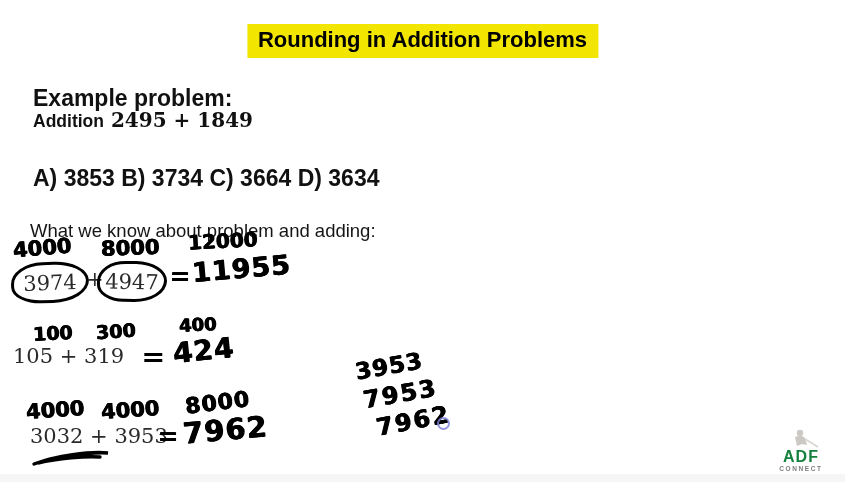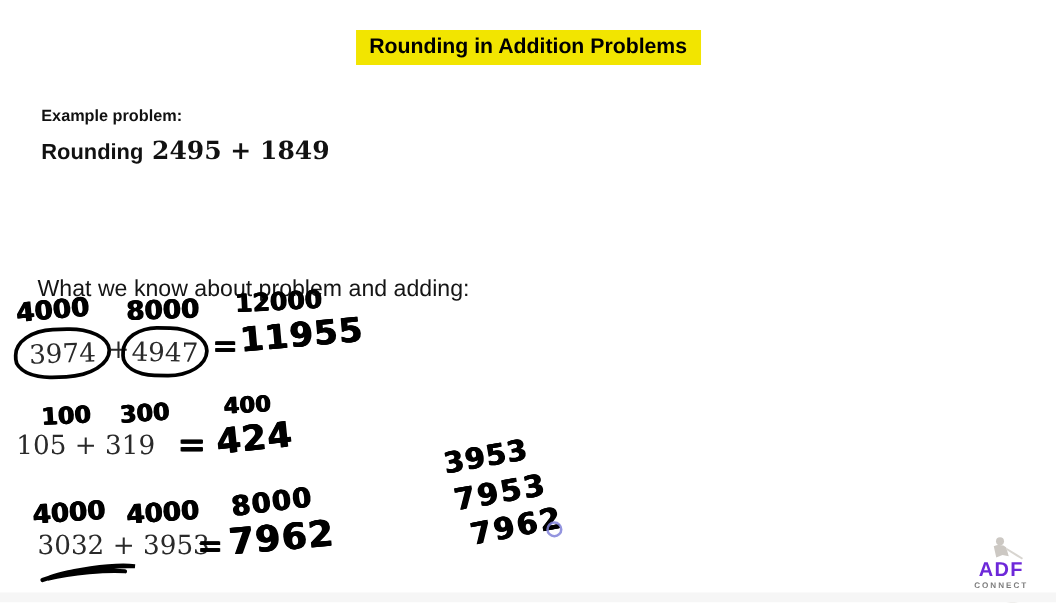--- a/index.html
+++ b/index.html
@@ -4,62 +4,63 @@
 <style>
   * { margin:0; padding:0; box-sizing:border-box; }
   html,body { width:845px; height:482px; }
   body { font-family:"Liberation Sans", sans-serif; background:#fff; }
   .slide { position:relative; width:845px; height:482px; background:#ffffff; overflow:hidden; }
 
   .abs { position:absolute; }
 
   
   .title { top:24px; left:50%; transform:translateX(-50%); background:#F2E500;
-           padding:3px 11px 5px 11px; font-weight:bold; font-size:17px; color:#000;
+           padding:3px 11px 5px 11px; font-weight:bold; font-size:22px; color:#000;
            white-space:nowrap; }
 
   
-  .bold17 { font-weight:bold; font-size:13px; color:#111; white-space:nowrap; }
+  .bold17 { font-weight:bold; font-size:23px; color:#111; white-space:nowrap; }
   .calc-line { display:inline-flex; align-items:baseline; gap:7px; white-space:nowrap; }
   .math-bold { font-family:"DejaVu Serif", serif; font-weight:bold; font-size:20px; color:#111; }
   .heading { font-size:18.5px; color:#151515; white-space:nowrap; }
   .math { font-family:"DejaVu Serif", serif; font-size:21px; color:#2a2a2a; white-space:nowrap; }
 
   
   .hw { font-family:"DejaVu Sans", sans-serif; font-weight:bold; color:#000;
         white-space:nowrap; text-shadow:0.6px 0 0 #000, -0.4px 0 0 #000; line-height:1; }
 
   
   .ring { border:3px solid #000; display:flex; align-items:center; justify-content:center;
           border-radius:48% 52% 55% 45% / 60% 55% 62% 48%; transform:rotate(-2deg); }
 
   .pointer-ring { width:13px; height:13px; border:2px solid #8182d9; border-radius:50%;
                   opacity:.85; }
 
   
   .logo { width:86px; text-align:center; line-height:1; }
-  .logo .adf { font-size:16px; font-weight:bold; color:#6d28d9; letter-spacing:1px; }
+  .logo .adf { font-size:16px; font-weight:bold; color:#15803d; letter-spacing:1px; }
   .logo .connect { font-size:6.5px; font-weight:bold; color:#7d7d7d; letter-spacing:1.6px; margin-top:1px; }
 
   .bottom-strip { left:0; top:474px; width:845px; height:8px; background:#f6f6f6; }
 </style>
 </head>
 <body>
 
 <div class="slide">
 
   <div class="abs title">Rounding in Addition Problems</div>
 
   <div class="abs bold17" style="left:33px; top:85px;">Example problem:</div>
 
   <div class="abs calc-line" style="left:33px; top:108px;">
-    <span class="bold17" style="font-size:17.5px;">Rounding</span>
+    <span class="bold17" style="font-size:17.5px;">Addition</span>
     <span class="math-bold">2495 + 1849</span>
   </div>
 
+  <div class="abs bold17" style="left:33px; top:165px;">A) 3853 B) 3734 C) 3664 D) 3634</div>
 
   <div class="abs heading" style="left:30px; top:220px;">What we know about problem and adding:</div>
 
   <div class="abs hw" style="left:13px; top:238px; font-size:21px; transform:rotate(-5deg);">4000</div>
   <div class="abs hw" style="left:101px; top:238px; font-size:21px; transform:rotate(-2deg);">8000</div>
   <div class="abs hw" style="left:188px; top:231px; font-size:20px; transform:rotate(-3deg);">12000</div>
 
   <div class="abs ring" style="left:11px; top:262px; width:78px; height:41px;">
     <span class="math">3974</span>
   </div>

